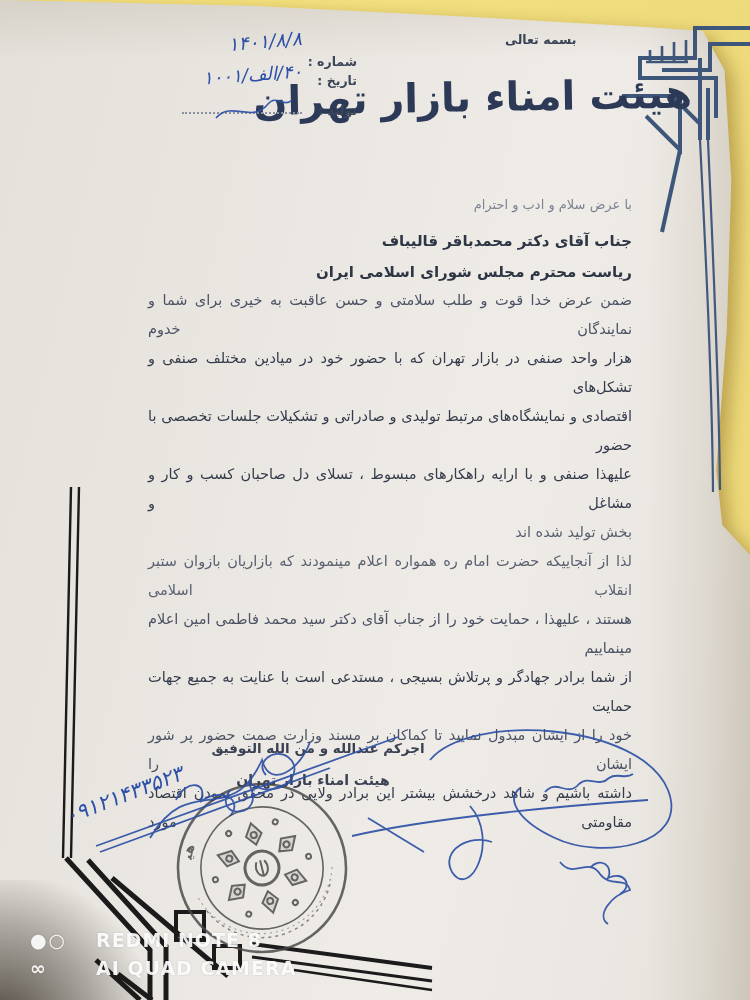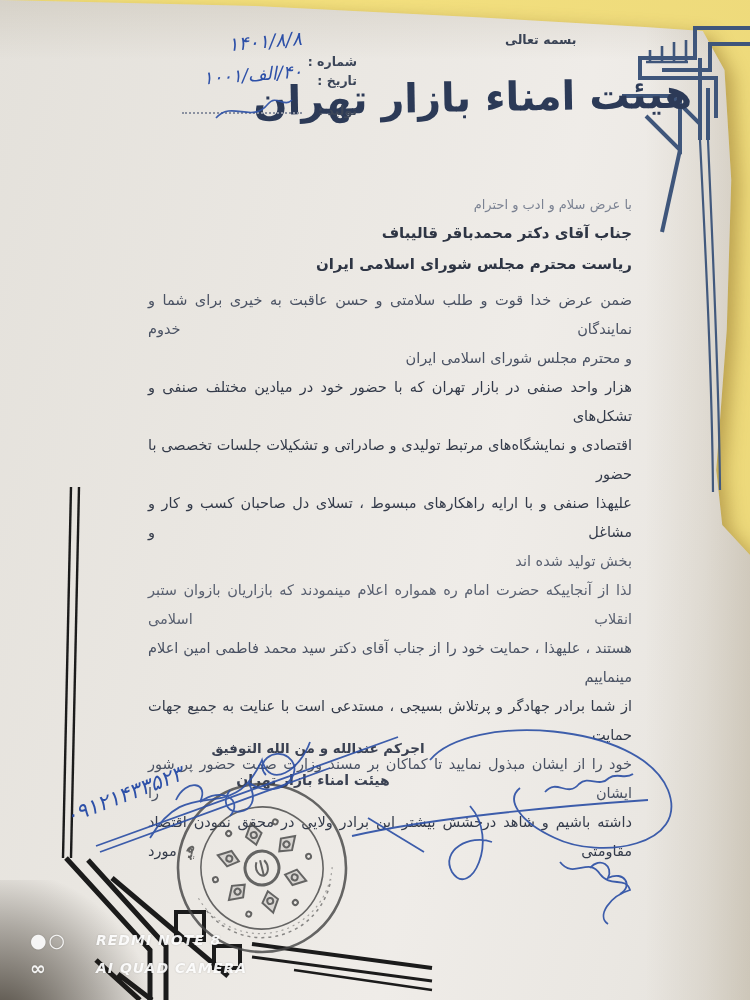--- a/index.html
+++ b/index.html
@@ -21,41 +21,41 @@
   
   .meta-label{font-size:12.5px;font-weight:bold;color:#3c4659;}
   .hand{color:#2d50a8;font-style:italic;}
   .dots{display:inline-block;border-bottom:2px dotted #8b91a0;height:12px;}
   
   #bismillah{left:505px;top:32px;font-size:12.5px;font-weight:600;color:#3a4355;}
   #org-title{right:58px;top:76px;width:640px;text-align:right;font-size:40px;font-weight:bold;
      color:#2c3a57;transform:rotate(-1deg);letter-spacing:-1px;}
   
   #salutation{right:118px;top:197px;font-size:13px;color:#7b8292;text-align:center;}
-  #recipient{right:118px;top:218px;font-size:15px;font-weight:bold;color:#2e3544;line-height:31px;text-align:right;}
+  #recipient{right:118px;top:226px;font-size:15px;font-weight:bold;color:#2e3544;line-height:31px;text-align:right;}
   #body{right:118px;top:286px;width:484px;font-size:14.5px;line-height:29px;color:#4a5263;}
   #body .ln{text-align:justify;text-align-last:justify;}
   #body .s{text-align-last:right;}
   #body .d{color:#343b4a;font-weight:500;}
   #body .lt{color:#596070;}
   #closing{left:168px;top:740px;width:300px;text-align:center;font-size:13.5px;font-weight:600;color:#3a4152;}
   #signatory{left:168px;top:772px;width:290px;text-align:center;font-size:14px;font-weight:600;color:#3a4152;}
   
   #date-value{right:448px;top:30px;font-size:19px;letter-spacing:6px;transform:rotate(-5deg);}
   #number-value{right:448px;top:64px;font-size:18px;letter-spacing:4px;transform:rotate(-4deg);}
   #phone{left:62px;top:806px;font-size:21px;letter-spacing:2px;color:#2d50a8;
      transform:rotate(-21deg);transform-origin:left top;font-style:italic;}
   
   svg.layer{position:absolute;left:0;top:0;pointer-events:none;}
   
   #watermark{left:30px;top:926px;color:rgba(255,255,255,.92);
      text-shadow:0 0 2px rgba(0,0,0,.18);font-weight:bold;}
   #watermark .row{display:flex;align-items:center;gap:14px;height:28px;}
   #watermark .icons{font-size:19px;letter-spacing:2px;width:52px;text-align:left;}
-  #watermark .txt{font-size:14px;letter-spacing:1px;font-style:italic;}
+  #watermark .txt{font-size:19px;letter-spacing:1px;}
   
   #corner-shadow{left:-50px;top:880px;width:220px;height:190px;
      background:radial-gradient(circle at 22% 78%,rgba(35,28,18,.8) 0%,rgba(35,28,18,.3) 45%,rgba(35,28,18,0) 70%);}
 </style>
 </head>
 <body>
 
 <div id="shot">
 
   <div id="paper-wrap">
@@ -111,21 +111,20 @@
   <div id="number-value" class="abs fa hand">۴۰/الف/۱۰۰۱</div>
 
   <div id="salutation" class="abs fa">با عرض سلام و ادب و احترام</div>
   <div id="recipient" class="abs fa">
     <div>جناب آقای دکتر محمدباقر قالیباف</div>
     <div>ریاست محترم مجلس شورای اسلامی ایران</div>
   </div>
 
   <div id="body" class="abs fa">
     <div class="ln">ضمن عرض خدا قوت و طلب سلامتی و حسن عاقبت به خیری برای شما و نمایندگان خدوم</div>
-    <div class="ln s">و محترم مجلس شورای اسلامی ایران</div>
     <div class="ln d">هزار واحد صنفی در بازار تهران که با حضور خود در میادین مختلف صنفی و تشکل‌های</div>
     <div class="ln d">اقتصادی و نمایشگاه‌های مرتبط تولیدی و صادراتی و تشکیلات جلسات تخصصی با حضور</div>
     <div class="ln d">علیهذا صنفی و با ارایه راهکارهای مبسوط ، تسلای دل صاحبان کسب و کار و مشاغل و</div>
     <div class="ln s lt">بخش تولید شده اند</div>
     <div class="ln lt">لذا از آنجاییکه حضرت امام ره همواره اعلام مینمودند که بازاریان بازوان ستبر انقلاب اسلامی</div>
     <div class="ln">هستند ، علیهذا ، حمایت خود را از جناب آقای دکتر سید محمد فاطمی امین اعلام مینماییم</div>
     <div class="ln d">از شما برادر جهادگر و پرتلاش بسیجی ، مستدعی است با عنایت به جمیع جهات حمایت</div>
     <div class="ln">خود را از ایشان مبذول نمایید تا کماکان بر مسند وزارت صمت حضور پر شور ایشان را</div>
     <div class="ln d">داشته باشیم و شاهد درخشش بیشتر این برادر ولایی در محقق نمودن اقتصاد مقاومتی مورد</div>
 

